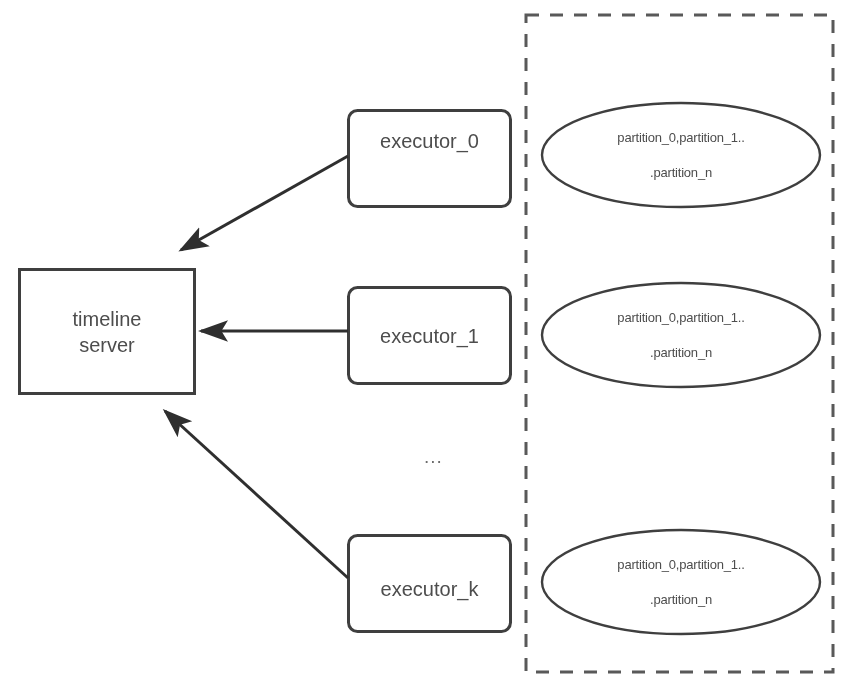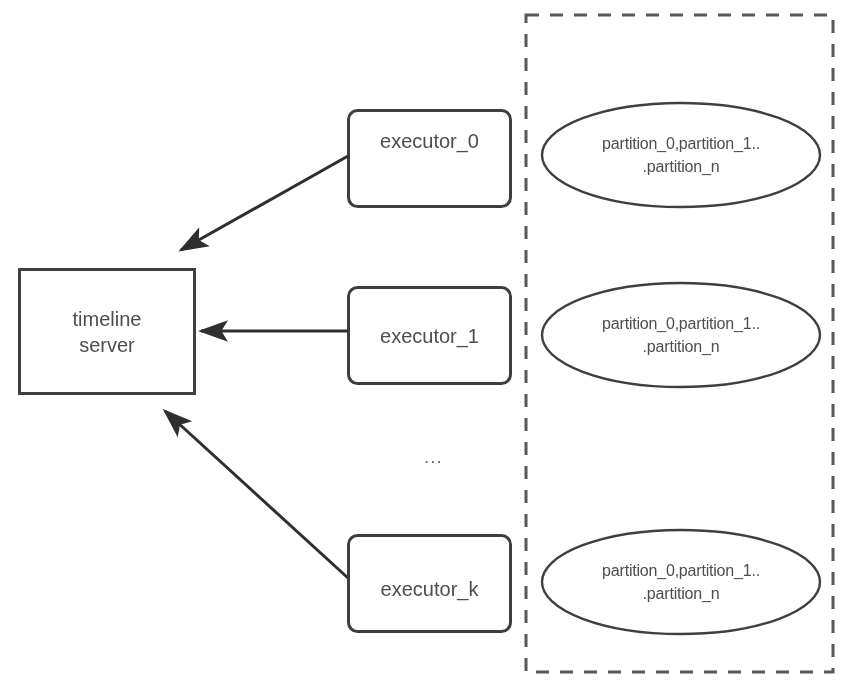--- a/index.html
+++ b/index.html
@@ -30,22 +30,22 @@
     align-items: center;
     justify-content: center;
     text-align: center;
     color: #4d4d4d;
     font-size: 20px;
     line-height: 26px;
     white-space: pre-line;
     pointer-events: none;
   }
   .ellipse-label {
-    font-size: 16px;
-    line-height: 23px;
+    font-size: 13px;
+    line-height: 35px;
     letter-spacing: -0.2px;
   }
   .ellipsis-dots {
     position: absolute;
     color: #6b6b6b;
     font-size: 19px;
     letter-spacing: 1px;
   }
 </style>
 </head>

